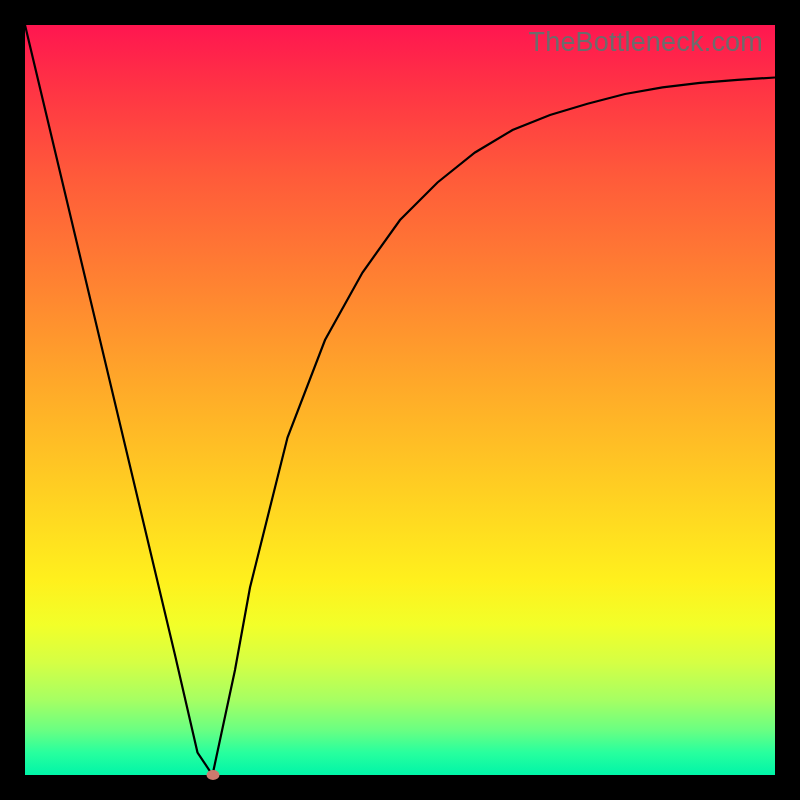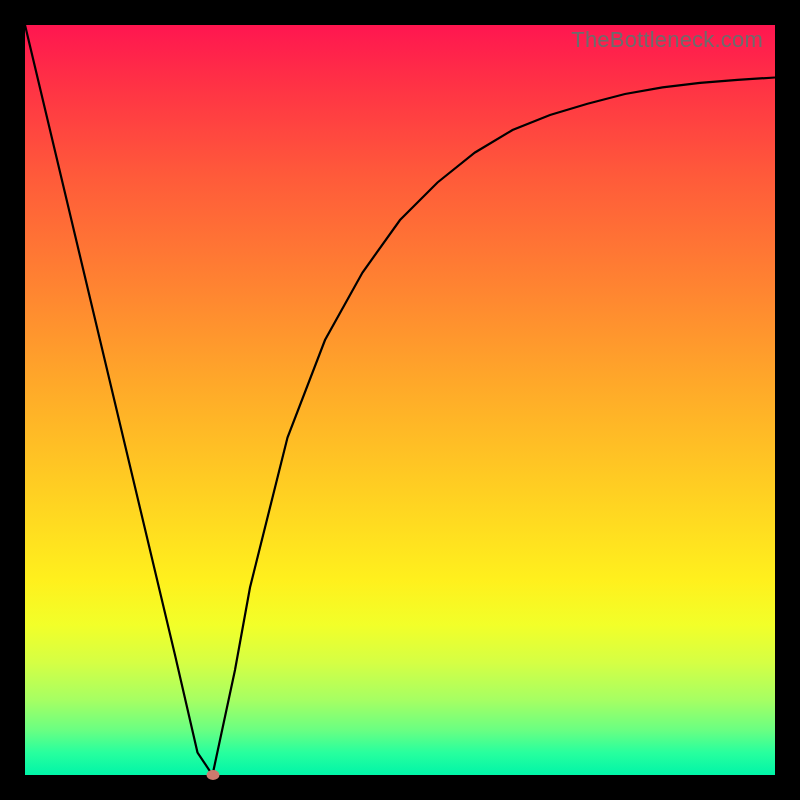--- a/index.html
+++ b/index.html
@@ -36,21 +36,21 @@
       #6aff82 94%,
       #28ff9e 97%,
       #00f5a8 100%
     );
   }
   .watermark {
     position: absolute;
     top: 2px;
     right: 12px;
     color: #6c6c6c;
-    font-size: 22px;
+    font-size: 27px;
     font-weight: 500;
     letter-spacing: 0.2px;
     z-index: 10;
   }
   .curve-svg {
     position: absolute;
     left: 0;
     top: 0;
     width: 750px;
     height: 750px;

